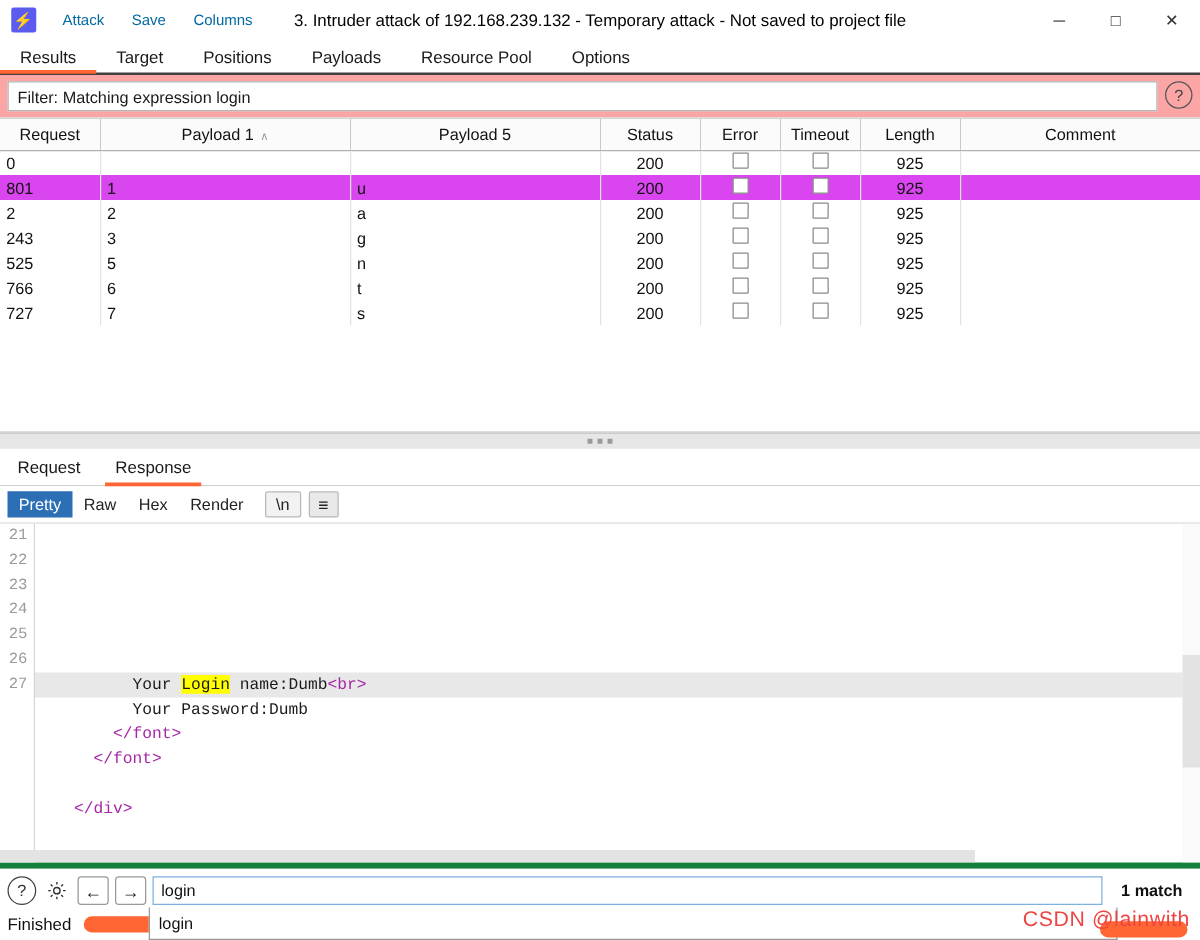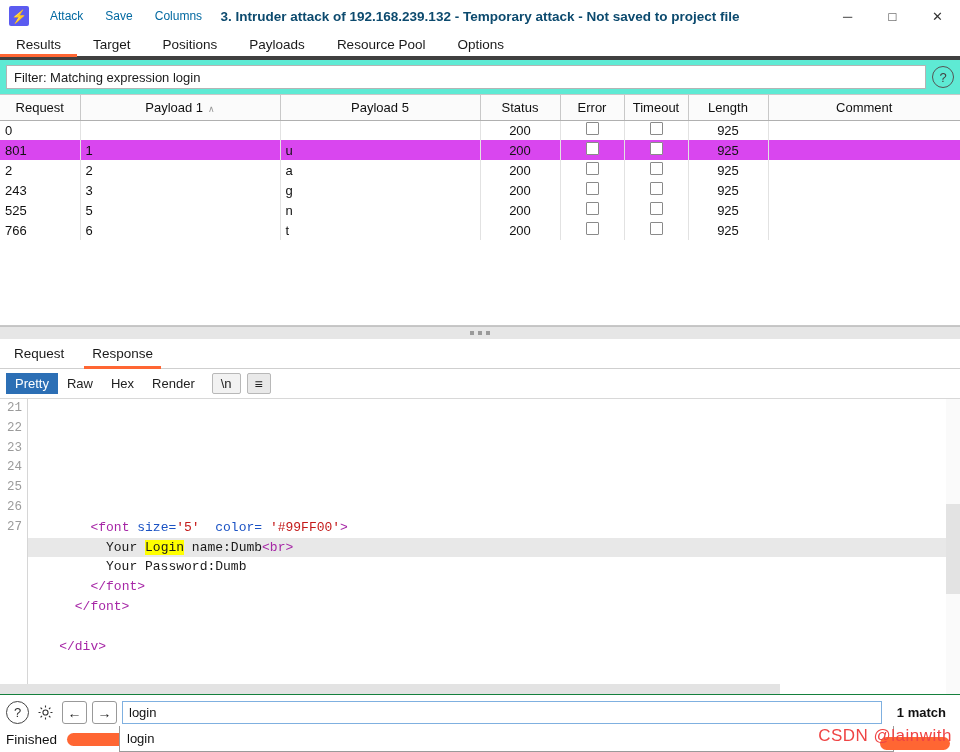--- a/index.html
+++ b/index.html
@@ -23,46 +23,46 @@
     display: flex; align-items: center; justify-content: center;
     color: #fff; font-size: 13px; line-height: 1; font-weight: bold;
   }
   .menu-item {
     font-size: 12px; color: #0369a1; padding: 0 11px; height: 32px;
     display: flex; align-items: center; cursor: default; text-align: right;
   }
   .win-title {
     position: absolute; left: 0; right: 0; top: 0; height: 32px;
     display: flex; align-items: center; justify-content: center;
-    font-size: 13.5px; color: #0c4a6e; pointer-events: none; font-weight: bold;
+    font-size: 13.5px; color: #000000; pointer-events: none;
   }
   .win-buttons { margin-left: auto; display: flex; height: 32px; z-index:2; }
   .win-btn {
     width: 45px; height: 32px; display: flex; align-items: center; justify-content: center;
     font-size: 13px; color: #333; cursor: default;
   }
 
   
   .maintabs {
     height: 28px; min-height:28px; display: flex; align-items: stretch;
-    background: #ffffff; border-bottom: 4px solid #404040;
+    background: #ffffff; border-bottom: 2px solid #404040;
   }
   .mtab {
     font-size: 13.5px; color: #1a1a1a; padding: 0 16px;
     display: flex; align-items: center; position: relative; cursor: default;
   }
   .mtab.active::after {
     content: ""; position: absolute; left: 0; right: 0; bottom: -1px;
     height: 3px; background: #ff6633;
   }
 
   
   .filterwrap {
-    padding: 5px 6px 5px 6px; background: #5eead4;
-    display: flex; align-items: center; gap: 6px;
+    padding: 5px 6px 5px 6px; background: #fca5a5;
+    display: flex; align-items: flex-start; gap: 6px;
     min-height: 34px;
   }
   .filterbar {
     flex: 1; height: 24px; border: 1px solid #b4b4b4; background: #fff;
     display: flex; align-items: center; padding: 0 7px;
     font-size: 13px; color: #1a1a1a;
   }
   .circle-q {
     width: 22px; height: 22px; border-radius: 50%; border: 1.5px solid #555;
     display: flex; align-items: center; justify-content: center;
@@ -130,21 +130,21 @@
     border-radius: 2px; padding: 3px 8px;
   }
   .vbtn.hamb {
     border: 1px solid #b8b8b8; background: #e9e9e9; margin-left: 6px;
     border-radius: 2px; padding: 3px 7px; font-size: 14px;
   }
 
   
   .codearea {
     flex: 1; position: relative; display: flex; overflow: hidden; background: #fff;
-    border-bottom: 1px solid #15803d;
+    border-bottom: 5px solid #15803d;
   }
   .gutter {
     width: 28px; min-width:28px; background: #fff; border-right: 1px solid #d6d6d6;
     font-family: "Liberation Mono", monospace; font-size: 12.5px; color: #9b9b9b;
     text-align: right; padding-right: 5px; padding-top: 0px; user-select:none;
   }
   .gutter div { height: 19.8px; line-height: 19.8px; }
   .code {
     flex: 1; font-family: "Liberation Mono", monospace; font-size: 13px;
     color: #1a1a1a; padding-left: 0px; position: relative; overflow: hidden;
@@ -315,20 +315,30 @@
           <tr>
             <td>766</td>
             <td>6</td>
             <td>t</td>
             <td class="c-center">200</td>
             <td class="c-center"><span class="chk"></span></td>
             <td class="c-center"><span class="chk"></span></td>
             <td class="c-center">925</td>
             <td></td>
           </tr>
+          <tr>
+            <td>727</td>
+            <td>7</td>
+            <td>s</td>
+            <td class="c-center">200</td>
+            <td class="c-center"><span class="chk"></span></td>
+            <td class="c-center"><span class="chk"></span></td>
+            <td class="c-center">925</td>
+            <td></td>
+          </tr>
         </tbody>
     </table>
     <div class="tbody-filler" id="table-filler" style="height: 85px;"></div>
   </div>
 
   <div class="splitter">
     <div class="dots">
         <i></i>
         <i></i>
         <i></i>
@@ -365,21 +375,20 @@
         <div></div>
         <div></div>
       </div>
     <div class="code" id="code">
         <div class="ln">&nbsp;</div>
         <div class="ln">&nbsp;</div>
         <div class="ln">&nbsp;</div>
         <div class="ln">&nbsp;</div>
         <div class="ln">&nbsp;</div>
         <div class="ln">&nbsp;</div>
-        <div class="ln"><span>        </span><span class="tag">&lt;font </span><span class="attr">size=</span><span class="val">'5'</span><span>  </span><span class="attr">color=</span><span class="val"> '#99FF00'</span><span class="tag">&gt;</span></div>
         <div class="ln selected"><span>          Your </span><span class="hl">Login</span><span> name:Dumb</span><span class="tag">&lt;br&gt;</span></div>
         <div class="ln"><span>          Your Password:Dumb</span></div>
         <div class="ln"><span>        </span><span class="tag">&lt;/font&gt;</span></div>
         <div class="ln"><span>      </span><span class="tag">&lt;/font&gt;</span></div>
         <div class="ln">&nbsp;</div>
         <div class="ln"><span>    </span><span class="tag">&lt;/div&gt;</span></div>
       </div>
     <div class="vscroll">
       <div class="thumb" id="vthumb" style="top: 105px; height: 90px;"></div>
     </div>

